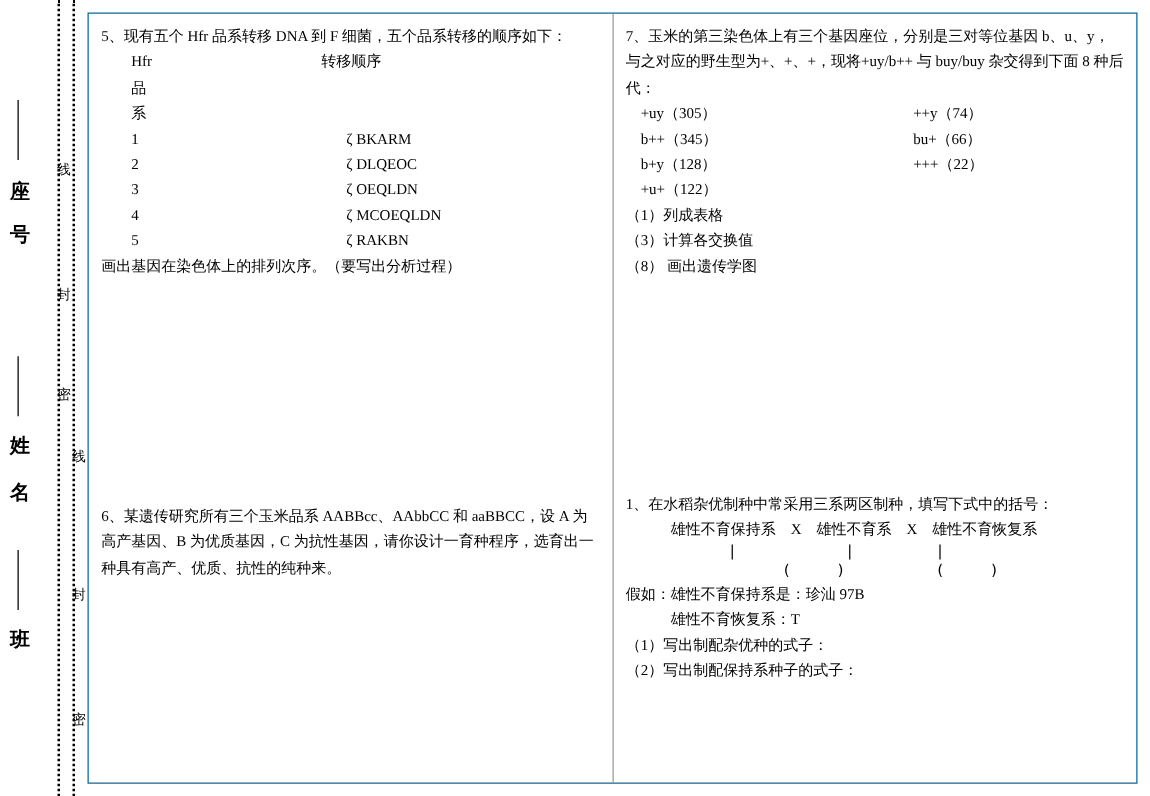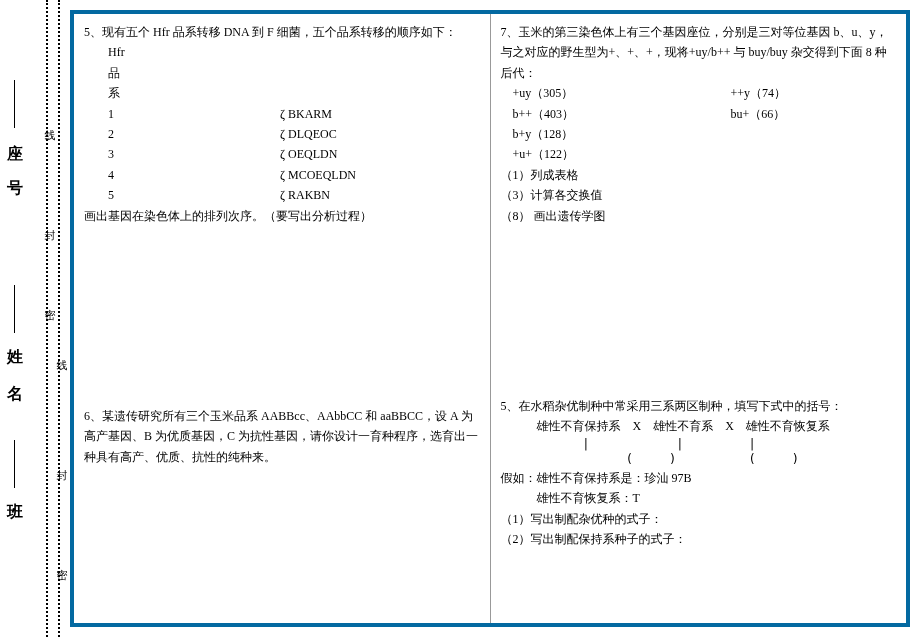--- a/index.html
+++ b/index.html
@@ -11,21 +11,21 @@
     color: #000;
     background: #fff;
     position: relative;
   }
   .page {
     position: absolute;
     left: 70px;
     top: 10px;
     right: 10px;
     bottom: 10px;
-    border: 4px solid #0369a1;
+    border: 1px solid #0369a1;
     display: flex;
   }
   .col {
     flex: 1;
     padding: 8px 10px;
     line-height: 1.7;
   }
   .divider {
     width: 1px;
     background: #999;
@@ -111,20 +111,21 @@
   <span class="seal" style="left:54px; top:460px">封</span>
   <span class="seal" style="left:54px; top:560px">密</span>
 </div>
 
 <div class="page">
   <div class="col">
     <div>5、现有五个 Hfr 品系转移 DNA 到 F 细菌，五个品系转移的顺序如下：</div>
     <div class="row">
       <div class="c1">Hfr 品系</div>
       <div style="width:60px"></div>
+      <div>转移顺序</div>
     </div>
     <div class="row">
         <div class="c1">1</div>
         <div class="c2"></div>
         <div>ζ BKARM</div>
       </div>
     <div class="row">
         <div class="c1">2</div>
         <div class="c2"></div>
         <div>ζ DLQEOC</div>
@@ -154,40 +155,41 @@
   <div class="divider"></div>
 
   <div class="col">
     <div>7、玉米的第三染色体上有三个基因座位，分别是三对等位基因 b、u、y，与之对应的野生型为+、+、+，现将+uy/b++ 与 buy/buy 杂交得到下面 8 种后代：</div>
     <div class="tworow">
         <div class="tl">+uy（305）</div>
         <div style="width:110px"></div>
         <div class="tr">++y（74）</div>
       </div>
     <div class="tworow">
-        <div class="tl">b++（403）</div>
+        <div class="tl">b++（345）</div>
         <div style="width:110px"></div>
         <div class="tr">bu+（66）</div>
       </div>
     <div class="tworow">
         <div class="tl">b+y（128）</div>
         <div style="width:110px"></div>
+        <div class="tr">+++（22）</div>
       </div>
     <div class="tworow">
         <div class="tl">+u+（122）</div>
         <div style="width:110px"></div>
       </div>
     <div>（1）列成表格</div>
     <div>（3）计算各交换值</div>
     <div>（8）  画出遗传学图</div>
 
     <div class="spacer-lg"></div>
     <div style="height:90px"></div>
 
-    <div>5、在水稻杂优制种中常采用三系两区制种，填写下式中的括号：</div>
+    <div>1、在水稻杂优制种中常采用三系两区制种，填写下式中的括号：</div>
     <div style="padding-left:3em">雄性不育保持系　X　雄性不育系　X　雄性不育恢复系</div>
     <div class="diagram">        |            |         |
               (     )          (     )</div>
     <div>假如：雄性不育保持系是：珍汕 97B</div>
     <div style="padding-left:3em">雄性不育恢复系：T</div>
     <div>（1）写出制配杂优种的式子：</div>
     <div>（2）写出制配保持系种子的式子：</div>
   </div>
 </div>
 

